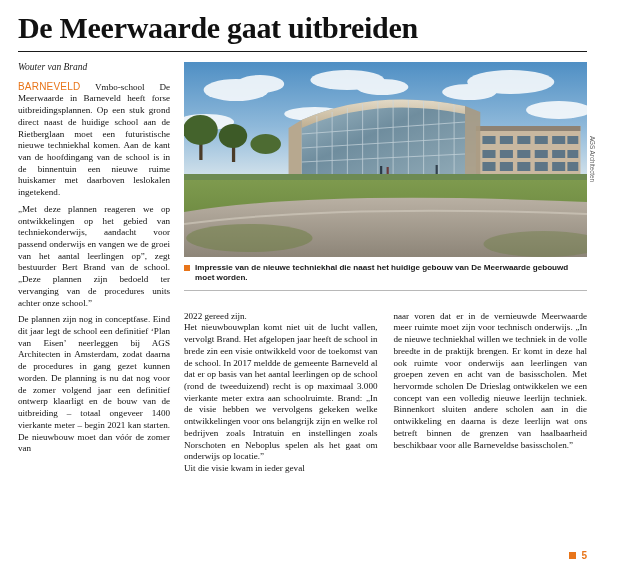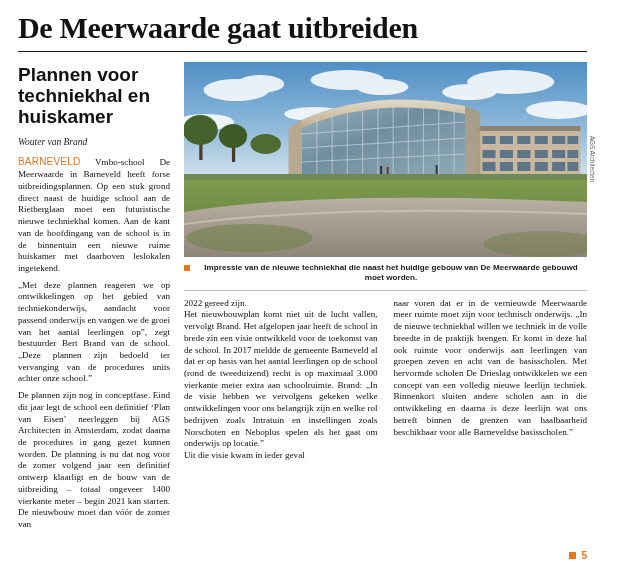--- a/index.html
+++ b/index.html
@@ -118,33 +118,32 @@
     display: flex;
     gap: 5px;
     margin-top: 6px;
     font-family: "Liberation Sans", sans-serif;
     font-size: 8.1px;
     line-height: 1.25;
     font-weight: bold;
     color: #1a1a1a;
     padding-bottom: 7px;
     border-bottom: 0.8px solid #b8b8b8;
-    text-align: center;
   }
   .caption-sq {
     flex: 0 0 auto;
     width: 6px;
     height: 6px;
     background: #e8751a;
     margin-top: 2px;
   }
   .cols3 {
     display: flex;
     gap: 16px;
-    margin-top: 7px;
+    margin-top: 20px;
   }
   .cols3 > div {
     flex: 1 1 0;
     min-width: 0;
   }
   .footer {
     position: absolute;
     right: 18px;
     bottom: 6px;
     display: flex;
@@ -165,21 +164,20 @@
 <body>
 
 <div class="page">
 
   <h1 class="headline">De Meerwaarde gaat uitbreiden</h1>
   <hr class="rule">
 
   <div class="content">
 
     <div class="col-left">
-      <h2 class="deck">Plannen voor techniekhal en huiskamer</h2>
       <div class="byline">Wouter van Brand</div>
       <div class="body-text">
         <p><span class="lead-in">BARNEVELD</span><span> Vmbo-school De Meerwaarde in Barneveld heeft forse uitbreidingsplannen. Op een stuk grond direct naast de huidige school aan de Rietberglaan moet een futuristische nieuwe techniekhal komen. Aan de kant van de hoofdingang van de school is in de binnentuin een nieuwe ruime huiskamer met daarboven leslokalen ingetekend.</span></p>
         <p>„Met deze plannen reageren we op ontwikkelingen op het gebied van techniekonderwijs, aandacht voor passend onderwijs en vangen we de groei van het aantal leerlingen op”, zegt bestuurder Bert Brand van de school. „Deze plannen zijn bedoeld ter vervanging van de procedures units achter onze school.”</p>
         <p>De plannen zijn nog in conceptfase. Eind dit jaar legt de school een definitief ‘Plan van Eisen’ neerleggen bij AGS Architecten in Amsterdam, zodat daarna de procedures in gang gezet kunnen worden. De planning is nu dat nog voor de zomer volgend jaar een definitief ontwerp klaarligt en de bouw van de uitbreiding – totaal ongeveer 1400 vierkante meter – begin 2021 kan starten. De nieuwbouw moet dan vóór de zomer van</p>
       </div>
     </div>
 
     <div class="col-right">
 

